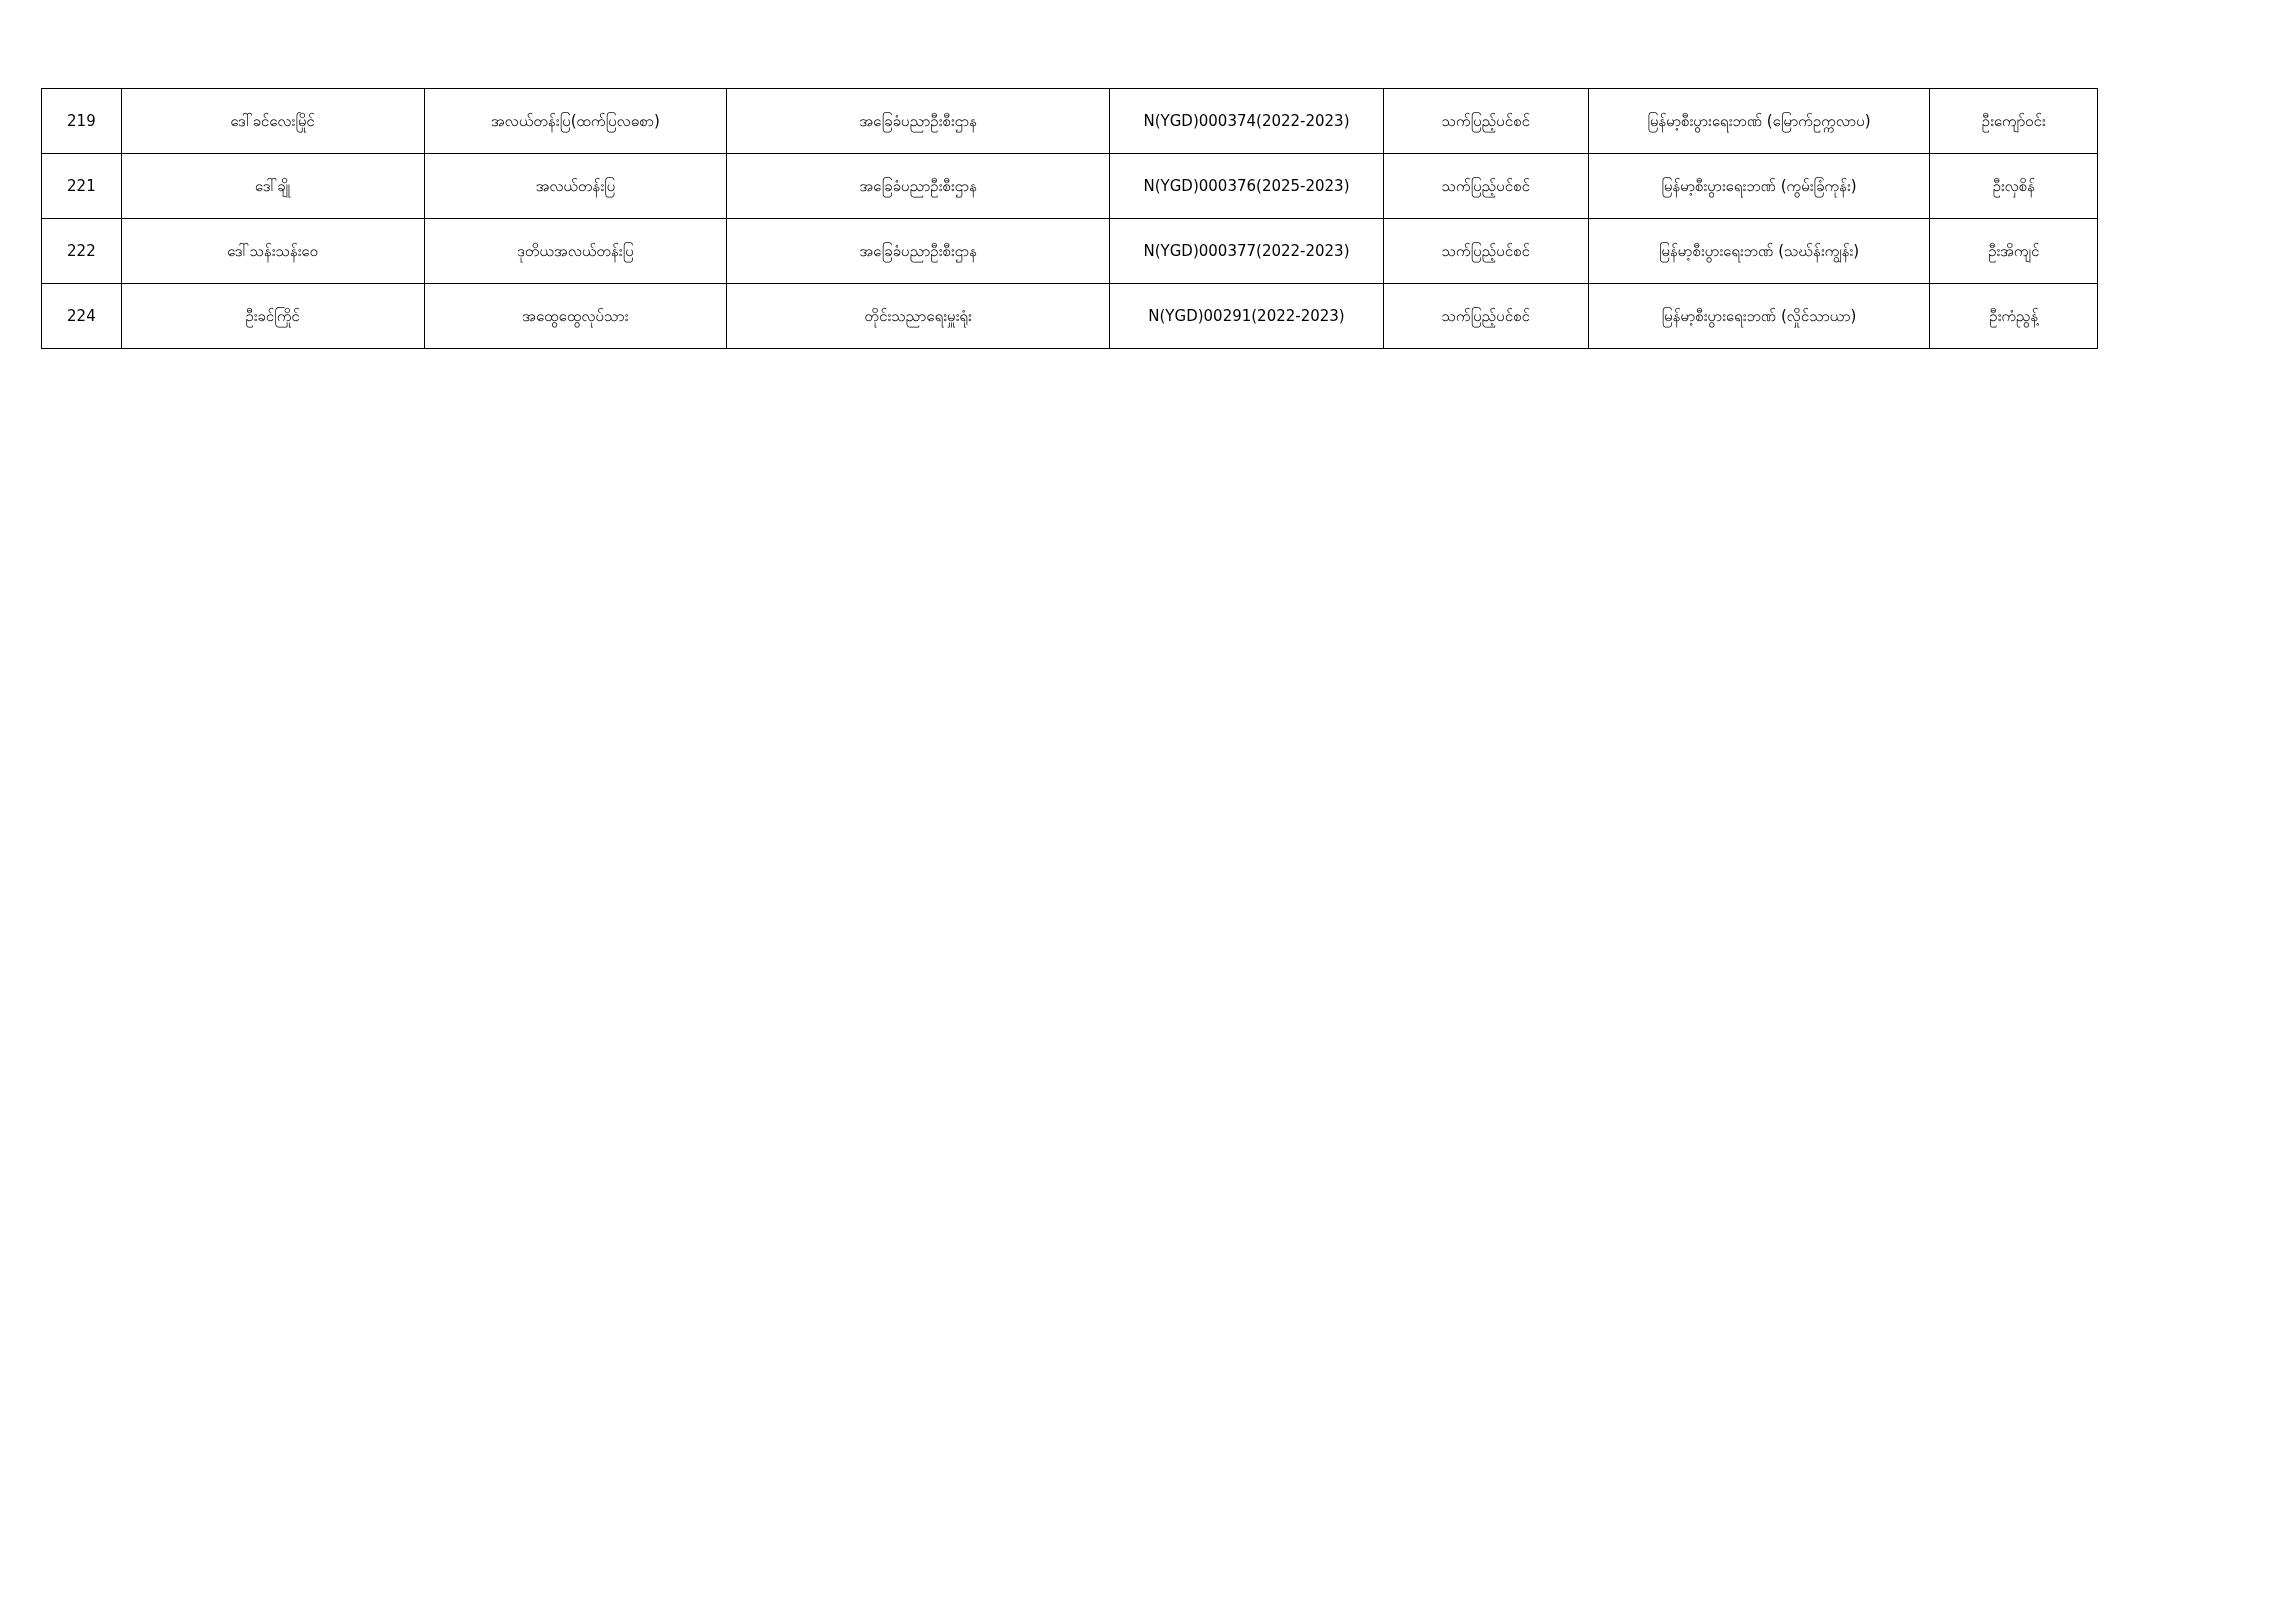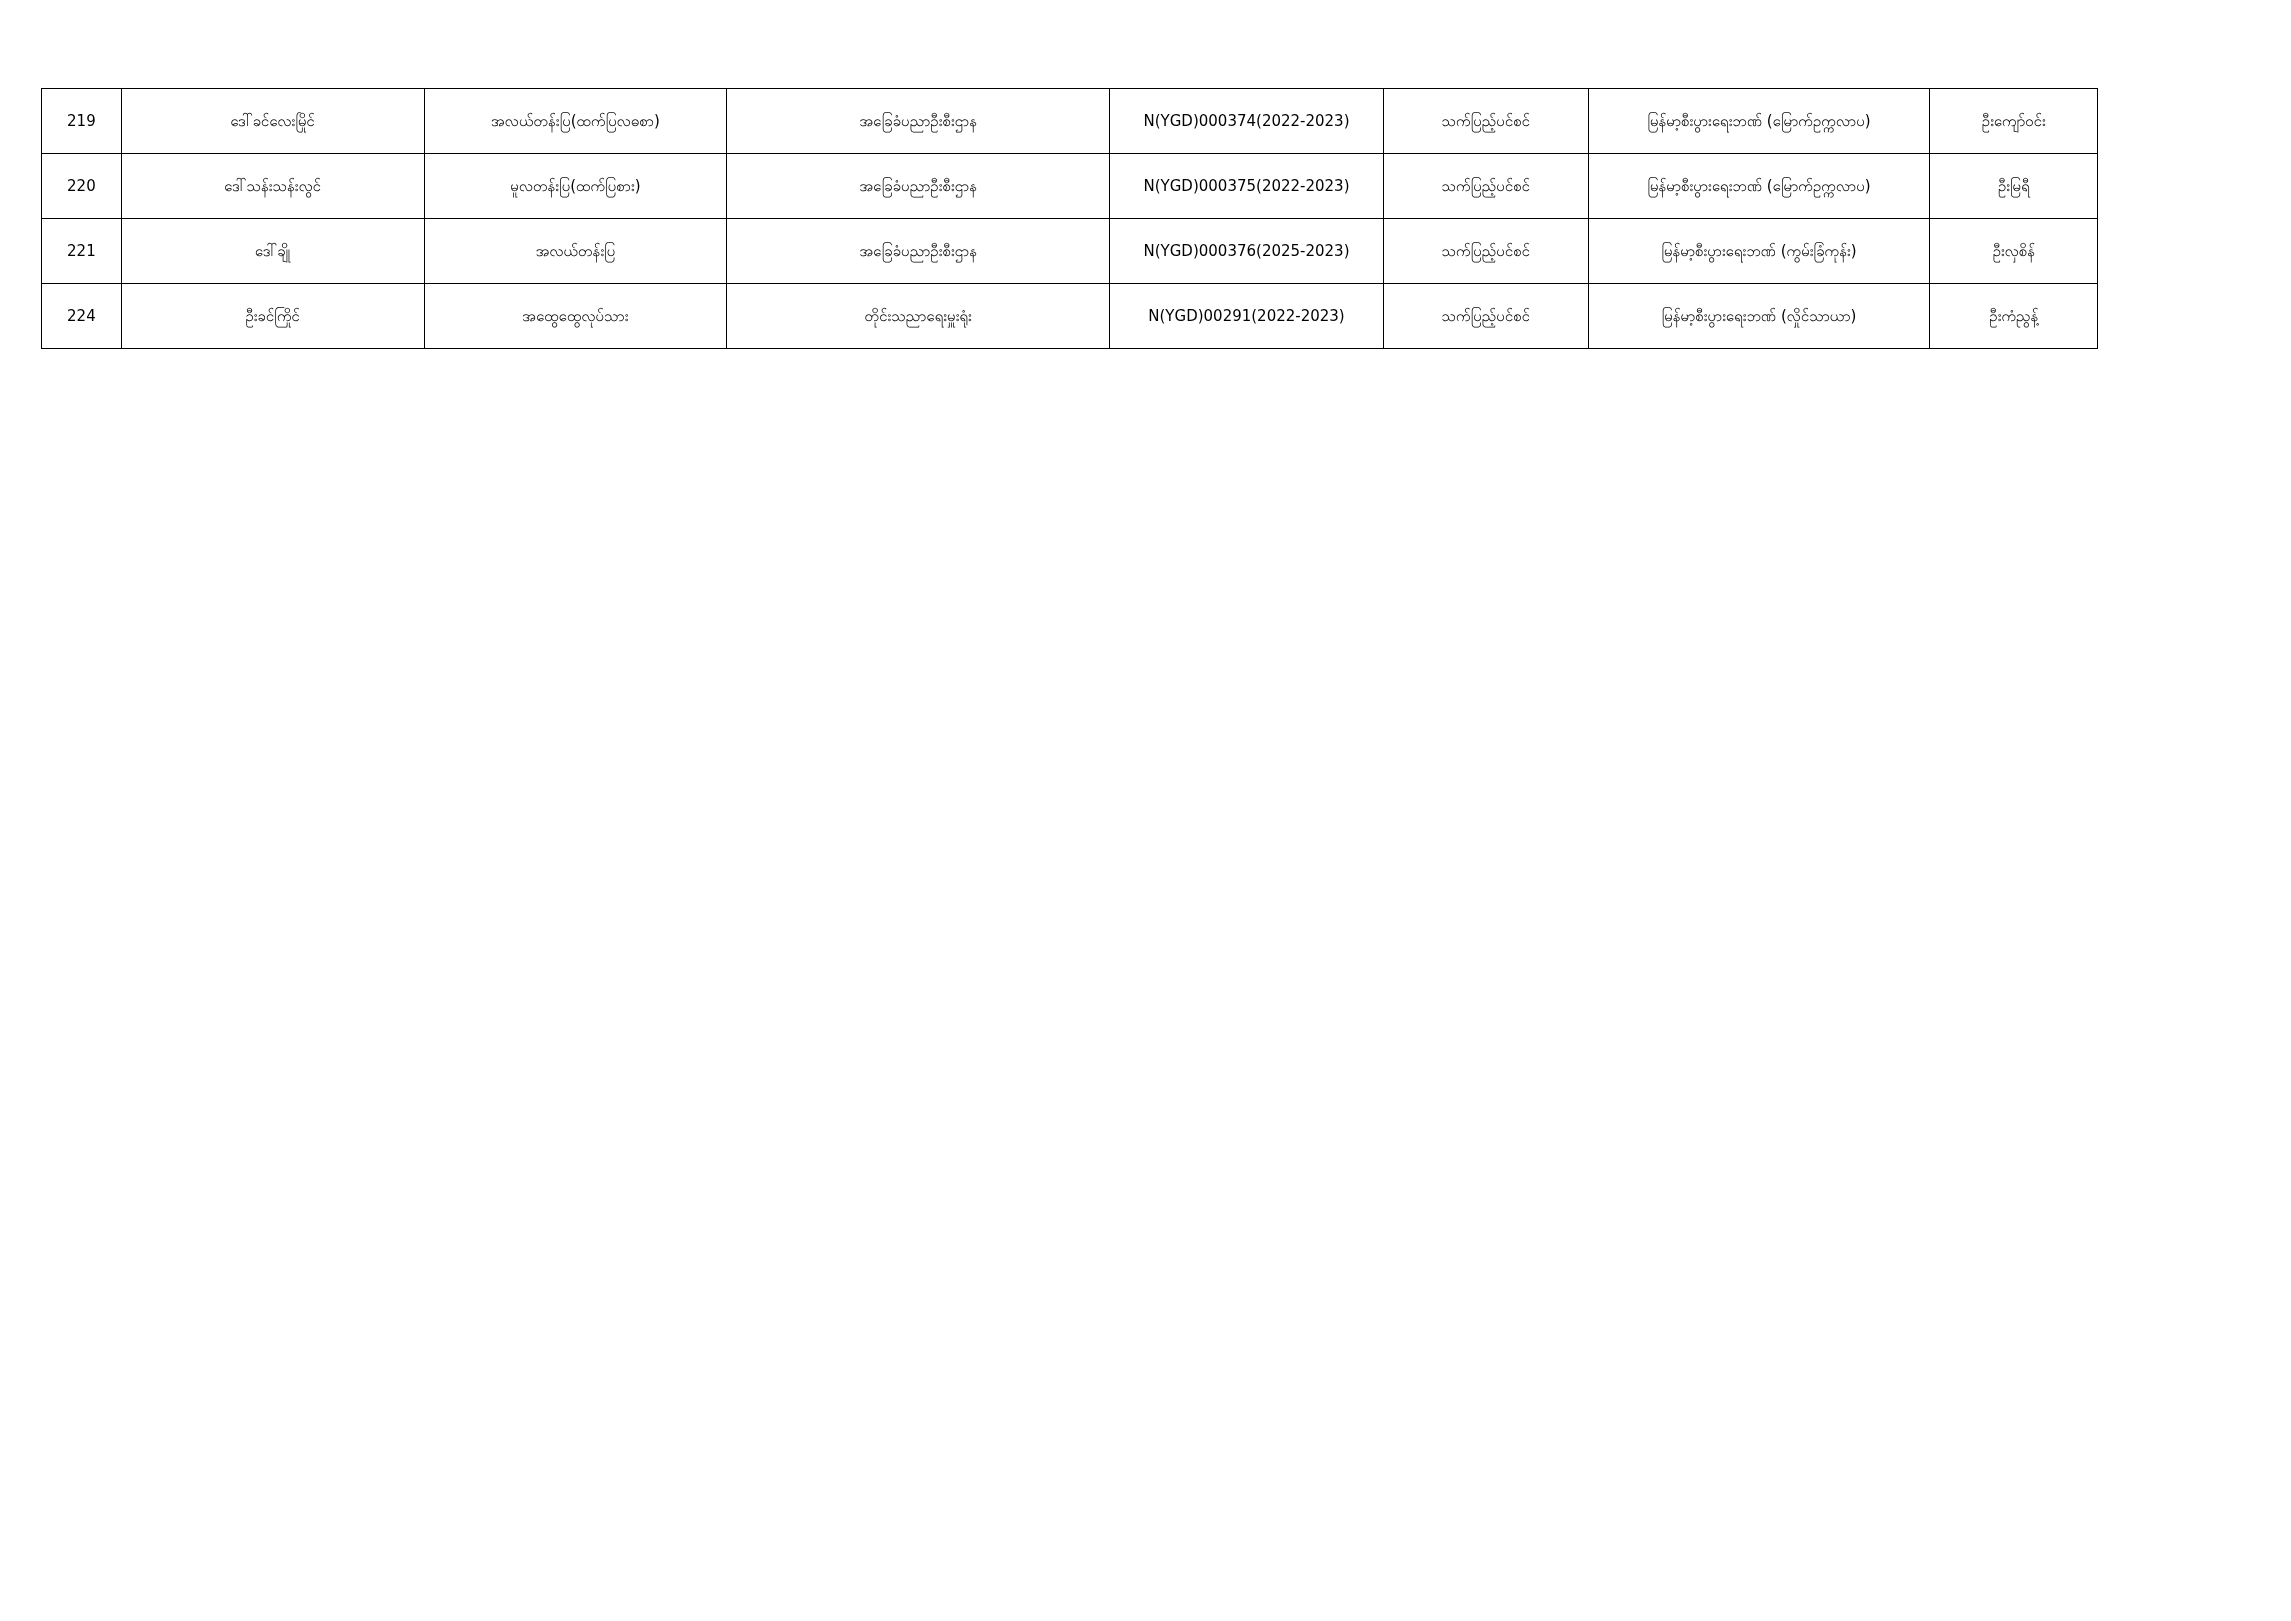--- a/index.html
+++ b/index.html
@@ -60,38 +60,38 @@
         <td class="c-no">219</td>
         <td class="c-name">ဒေါ်ခင်လေးမြိုင်</td>
         <td class="c-rank">အလယ်တန်းပြ(ထက်ပြလဓစာ)</td>
         <td class="c-dept">အခြေခံပညာဦးစီးဌာန</td>
         <td class="c-regno">N(YGD)000374(2022-2023)</td>
         <td class="c-type">သက်ပြည့်ပင်စင်</td>
         <td class="c-bank">မြန်မာ့စီးပွားရေးဘဏ် (မြောက်ဥက္ကလာပ)</td>
         <td class="c-father">ဦးကျော်ဝင်း</td>
       </tr>
       <tr class="row">
-        <td class="c-no">220</td>
-        <td class="c-name">ဒေါ်သန်းသန်းလွင်</td>
-        <td class="c-rank">မူလတန်းပြ(ထက်ပြစား)</td>
-        <td class="c-dept">အခြေခံပညာဦးစီးဌာန</td>
-        <td class="c-regno">N(YGD)000375(2022-2023)</td>
-        <td class="c-type">သက်ပြည့်ပင်စင်</td>
-        <td class="c-bank">မြန်မာ့စီးပွားရေးဘဏ် (မြောက်ဥက္ကလာပ)</td>
-        <td class="c-father">ဦးမြရီ</td>
-      </tr>
-      <tr class="row">
         <td class="c-no">221</td>
         <td class="c-name">ဒေါ်ချို</td>
         <td class="c-rank">အလယ်တန်းပြ</td>
         <td class="c-dept">အခြေခံပညာဦးစီးဌာန</td>
         <td class="c-regno">N(YGD)000376(2025-2023)</td>
         <td class="c-type">သက်ပြည့်ပင်စင်</td>
         <td class="c-bank">မြန်မာ့စီးပွားရေးဘဏ် (ကွမ်းခြံကုန်း)</td>
         <td class="c-father">ဦးလှစိန်</td>
+      </tr>
+      <tr class="row">
+        <td class="c-no">222</td>
+        <td class="c-name">ဒေါ်သန်းသန်းဝေ</td>
+        <td class="c-rank">ဒုတိယအလယ်တန်းပြ</td>
+        <td class="c-dept">အခြေခံပညာဦးစီးဌာန</td>
+        <td class="c-regno">N(YGD)000377(2022-2023)</td>
+        <td class="c-type">သက်ပြည့်ပင်စင်</td>
+        <td class="c-bank">မြန်မာ့စီးပွားရေးဘဏ် (သဃ်န်းကျွန်း)</td>
+        <td class="c-father">ဦးအိကျင်</td>
       </tr>
       <tr class="row">
         <td class="c-no">224</td>
         <td class="c-name">ဦးခင်ကြိုင်</td>
         <td class="c-rank">အထွေထွေလုပ်သား</td>
         <td class="c-dept">တိုင်းသညာရေးမှူးရုံး</td>
         <td class="c-regno">N(YGD)00291(2022-2023)</td>
         <td class="c-type">သက်ပြည့်ပင်စင်</td>
         <td class="c-bank">မြန်မာ့စီးပွားရေးဘဏ် (လှိုင်သာယာ)</td>
         <td class="c-father">ဦးကံညွန့်</td>

